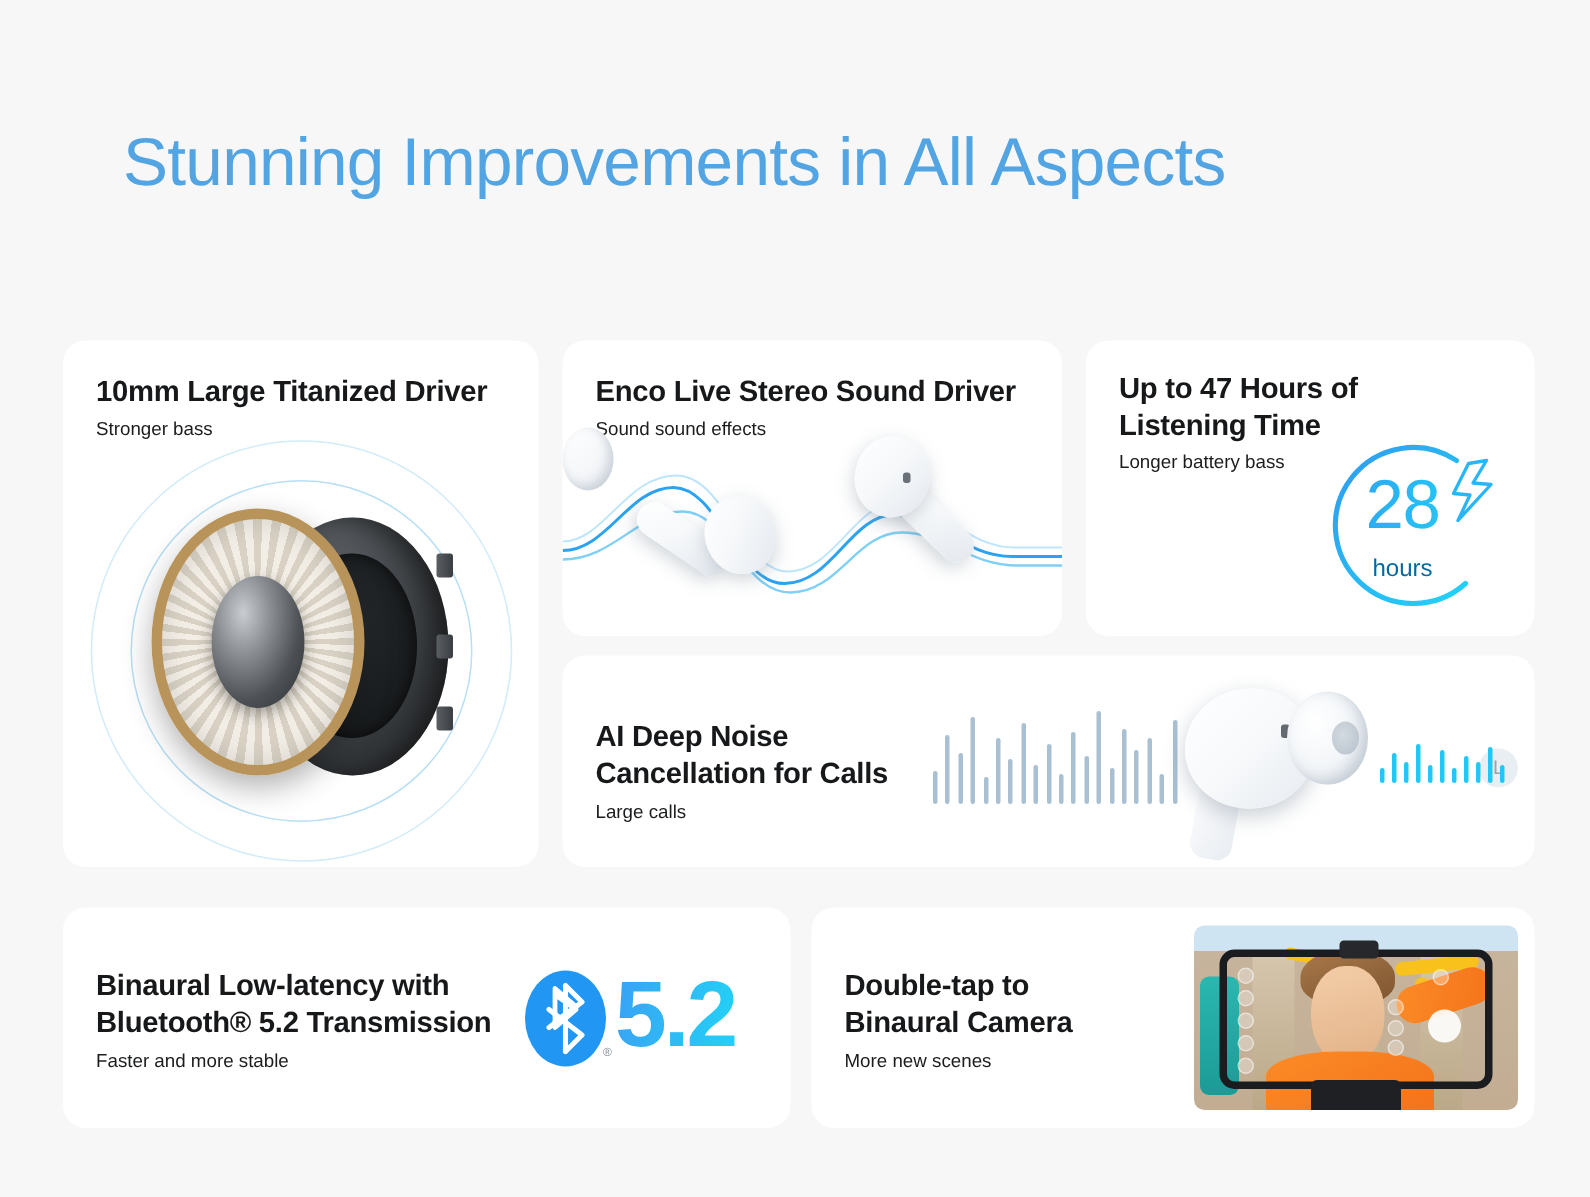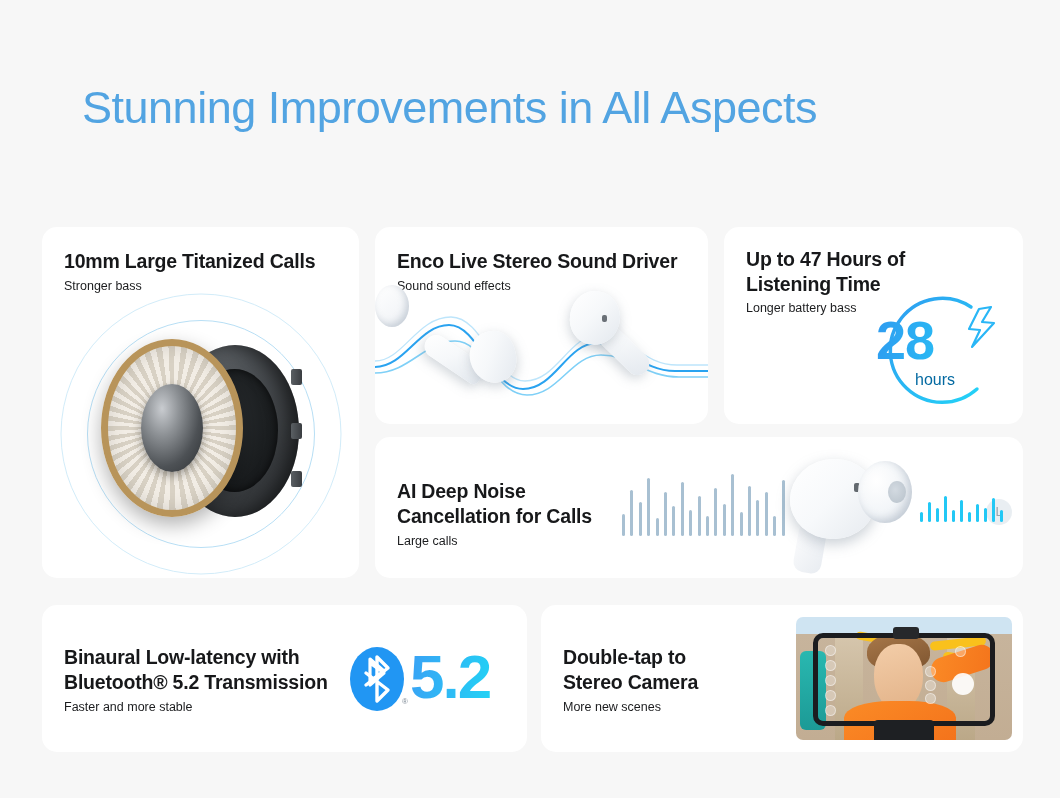--- a/index.html
+++ b/index.html
@@ -113,21 +113,21 @@
   .bud-tip2  { left: 231px; top: 2px; width: 34px; height: 42px; border-radius: 50%; background: linear-gradient(140deg,#ffffff,#eef1f5); box-shadow: inset -3px -3px 7px rgba(150,165,180,.45); }
   .bud-stem2 { left: 204px; top: 48px; width: 78px; height: 23px; border-radius: 8px 12px 12px 8px; transform: rotate(44deg); }
   .bud-dot { position: absolute; width: 5px; height: 7px; background: #6a7077; border-radius: 2px; }
 
   
   #card-battery .card-title { left: 22px; top: 20px; }
   #card-battery .card-sub   { left: 22px; top: 74px; }
   .battery-badge { position: absolute; left: 152px; top: 62px; width: 135px; height: 130px; }
   .badge-num {
     position: absolute; left: 0; top: 20px; width: 118px;
-    text-align: left; font-size: 54px; font-weight: 700;
+    text-align: center; font-size: 46px; font-weight: 400;
     background: linear-gradient(100deg,#2f9bf0,#23d3f7);
     -webkit-background-clip: text; background-clip: text;
     color: transparent; letter-spacing: -1px;
   }
   .badge-unit {
     position: absolute; left: 0; top: 82px; width: 118px;
     text-align: center; font-size: 16px; color: #0369a1; font-weight: 400;
   }
 
   
@@ -240,21 +240,21 @@
   }
 </style>
 </head>
 <body>
 
 <div class="page">
 
   <div class="page-title">Stunning Improvements in All Aspects</div>
 
   <div class="card" id="card-driver">
-    <div class="card-title">10mm Large Titanized Calls</div>
+    <div class="card-title">10mm Large Titanized Driver</div>
     <div class="card-sub">Stronger bass</div>
     <div class="driver-stage">
       <div class="ring outer"></div>
       <div class="ring inner"></div>
       <div class="driver-body">
         <div class="magnet">
           <div class="magnet-tab" style="top:24px;"></div>
           <div class="magnet-tab" style="top:78px;"></div>
           <div class="magnet-tab" style="top:126px;"></div>
         </div>
@@ -363,21 +363,21 @@
           <path d="M27,10 L27,54 M27,10 L38,21 L16,38 M27,54 L38,43 L16,26" fill="none" stroke="#ffffff" stroke-width="3.4" stroke-linecap="round" stroke-linejoin="round"></path>
         </svg>
       </div>
       <div class="bt-reg">®</div>
       <div class="bt-ver">5.2</div>
     </div>
   </div>
 
   <div class="card" id="card-camera">
     <div class="card-title">Double-tap to
-Stereo Camera</div>
+Binaural Camera</div>
     <div class="card-sub">More new scenes</div>
     <div class="cam-photo">
       <div class="cam-plank" style="left:18%;"></div>
       <div class="cam-plank" style="left:44%;"></div>
       <div class="cam-plank" style="left:70%;"></div>
       <div class="cam-squig" style="left:62%; top:18%; width:26%; height:9px; transform:rotate(-6deg);"></div>
       <div class="cam-squig" style="left:68%; top:30%; width:18%; height:9px; transform:rotate(8deg);"></div>
       <div class="cam-squig" style="left:28%; top:14%; width:16%; height:8px; transform:rotate(10deg);"></div>
       <div class="cam-board"></div>
       <div class="cam-arm"></div>

